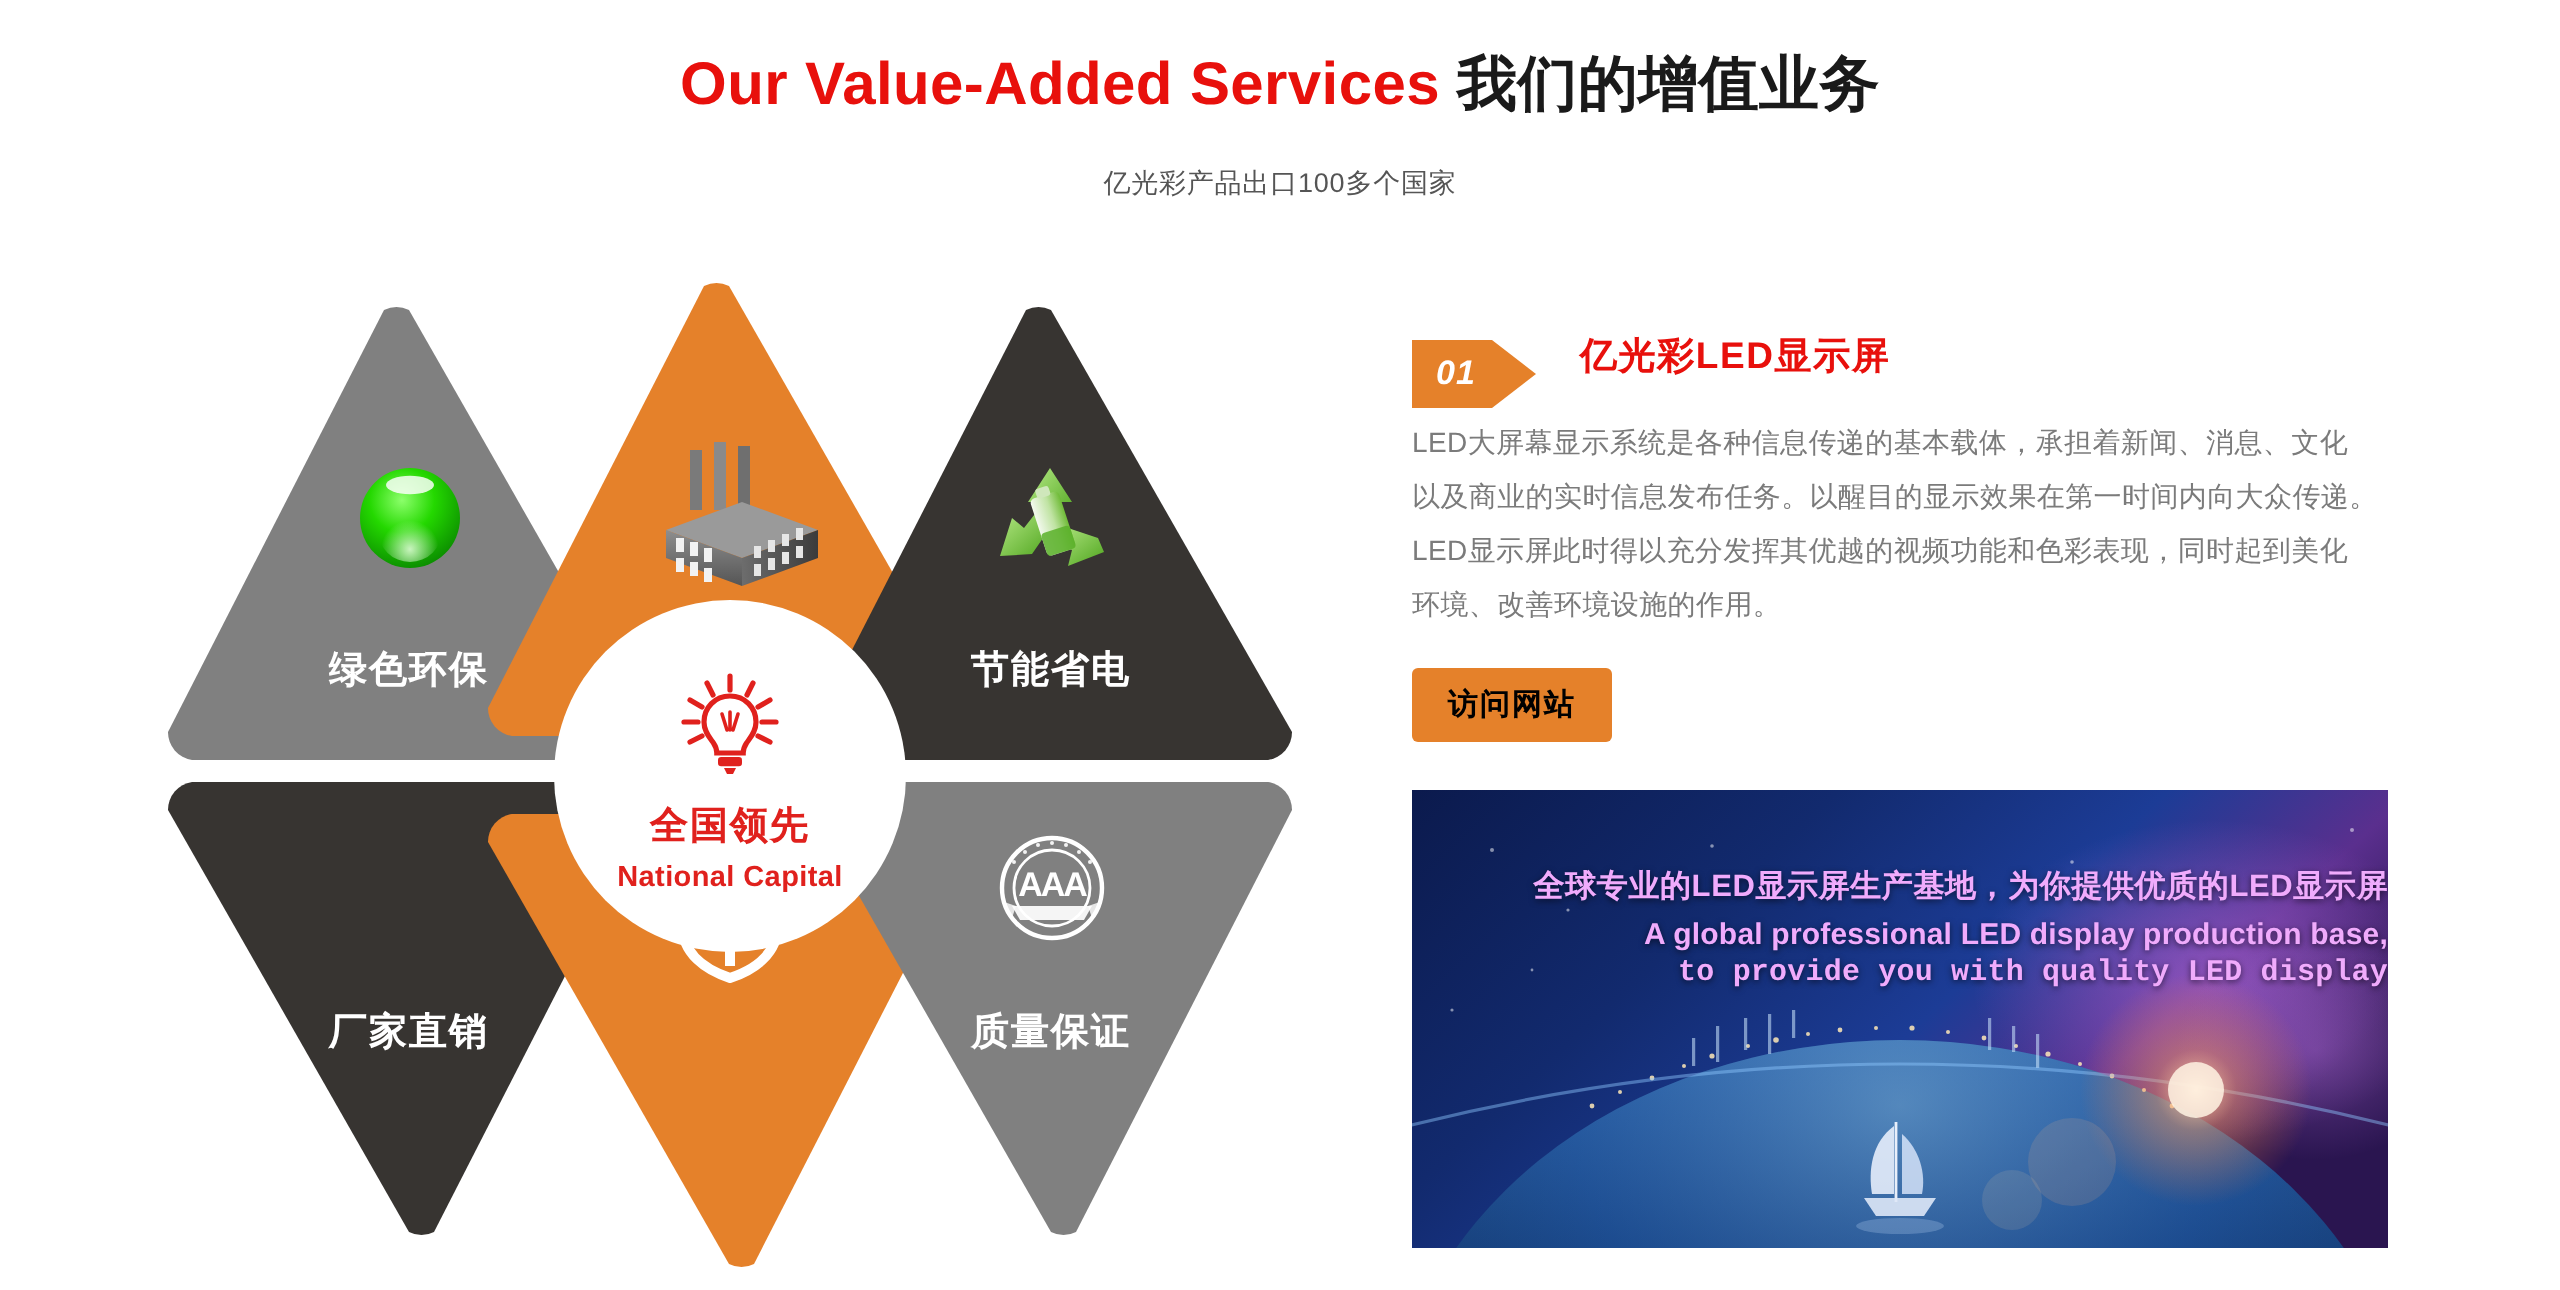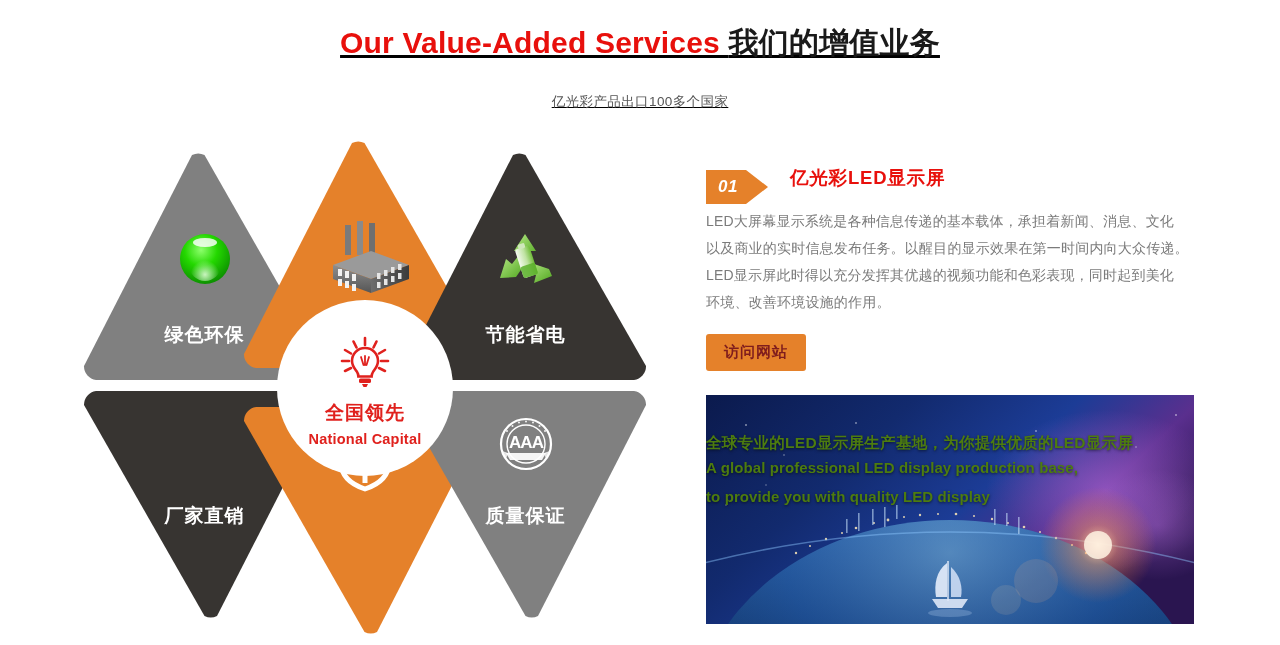--- a/index.html
+++ b/index.html
@@ -4,25 +4,25 @@
 <style>
   html,body{margin:0;padding:0;}
   body{
     width:1280px;height:645px;background:#ffffff;overflow:hidden;
     font-family:"Liberation Sans","DejaVu Sans",sans-serif;
     position:relative;
   }
   .page{position:relative;width:1280px;height:645px;}
 
   
-  .header{position:absolute;left:0;top:0;width:1280px;text-align:center;text-decoration:underline;}
+  .header{position:absolute;left:0;top:0;width:1280px;text-align:center;}
   .title{margin:0;padding-top:26px;font-size:30px;font-weight:normal;letter-spacing:.2px;line-height:1.1;}
   .title .en{color:#e8100c;font-weight:600;}
   .title .cn{color:#1a1a1a;font-weight:600;}
-  .subtitle{margin:12px;padding-top:22px;font-size:13.5px;color:#555555;letter-spacing:.4px;}
+  .subtitle{margin:2px;padding-top:22px;font-size:13.5px;color:#555555;letter-spacing:.4px;}
 
   
   .hex-wrap{position:absolute;left:72px;top:143px;width:586px;height:490px;}
   .tri{position:absolute;width:253px;height:231px;}
   .tri .shape{position:absolute;inset:0;}
   .tri .label{
     position:absolute;left:0;width:100%;text-align:center;
     color:#ffffff;font-size:19px;font-weight:600;letter-spacing:1px;
   }
   .tri.up .label{bottom:32px;}
@@ -61,38 +61,38 @@
   }
   .head-title{margin-left:22px;color:#e8100c;font-size:18.5px;font-weight:700;letter-spacing:.8px;}
 
   .body-copy{
     margin-top:14px;color:#7b7b7b;font-size:14px;line-height:27px;
     letter-spacing:.2px;width:500px;
   }
   .body-copy div{white-space:nowrap;}
 
   .cta{
-    display:inline-block;margin-top:18px;background:#e5812a;color:#7f1d1d;
+    display:inline-block;margin-top:18px;background:#e5812a;color:#000000;
     font-size:15px;font-weight:700;letter-spacing:1px;
     padding:9px 18px;border-radius:3px;border:none;cursor:pointer;
     font-family:"Liberation Sans","DejaVu Sans",sans-serif;
   }
 
   
   .banner{
     position:absolute;left:706px;top:395px;width:488px;height:229px;
     overflow:hidden;background:#040a2a;
   }
   .banner .caption{
-    position:absolute;left:0;top:38px;width:100%;text-align:left;color:#4d7c0f;
+    position:absolute;left:0;top:38px;width:100%;text-align:right;color:#f0abfc;
     text-shadow:0 1px 3px rgba(0,0,0,.6);
   }
   .cap-cn{font-size:15.5px;font-weight:700;letter-spacing:.3px;}
   .cap-en1{font-size:15px;font-weight:600;margin-top:5px;letter-spacing:.1px;}
-  .cap-en2{font-size:15px;font-weight:600;margin-top:12px;letter-spacing:.1px;}
+  .cap-en2{font-size:15px;font-weight:600;margin-top:2px;letter-spacing:.1px;font-family:Liberation Mono, monospace;}
 </style>
 </head>
 <body>
 
 <div class="page">
 
   <div class="header">
     <h1 class="title">
       <span class="en">Our Value-Added Services</span>
       <span class="cn">我们的增值业务</span>

